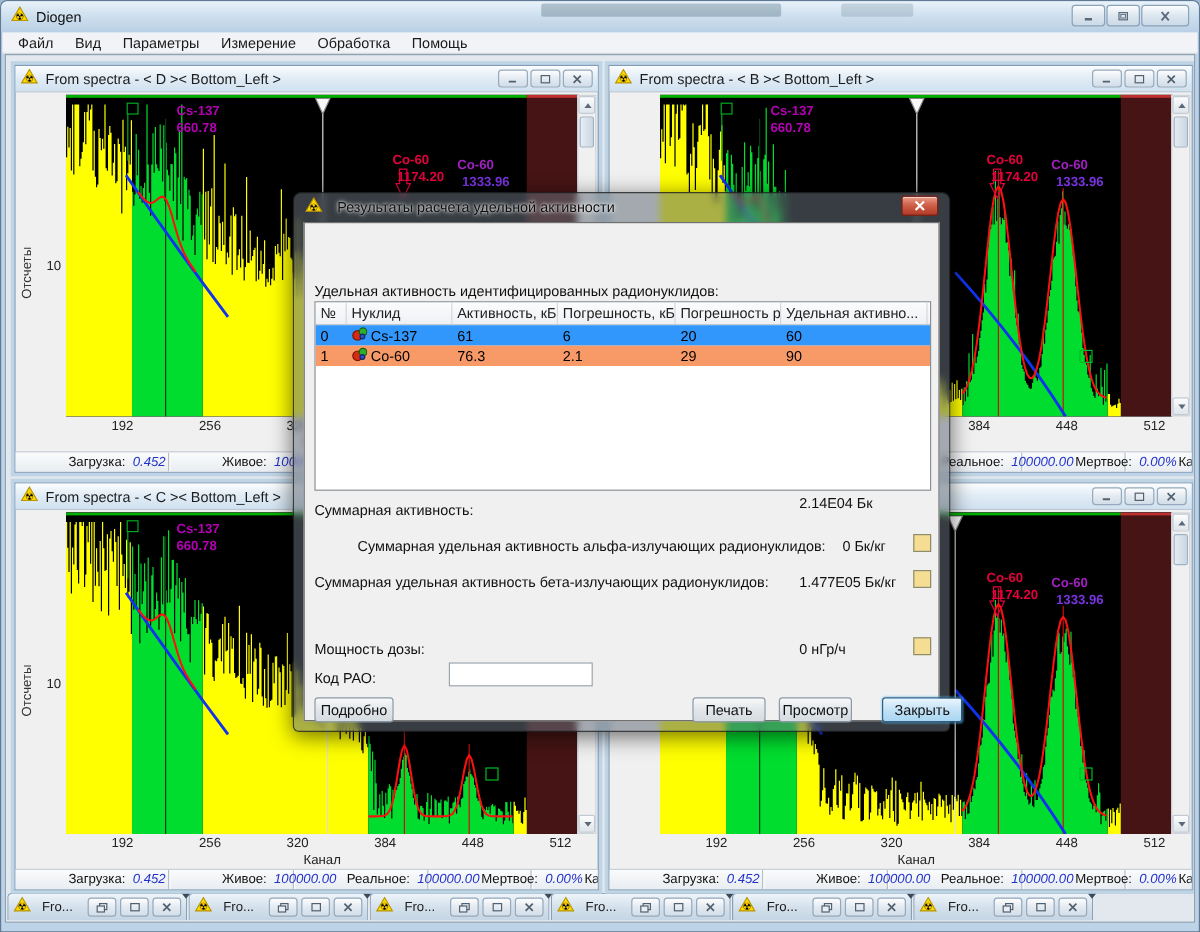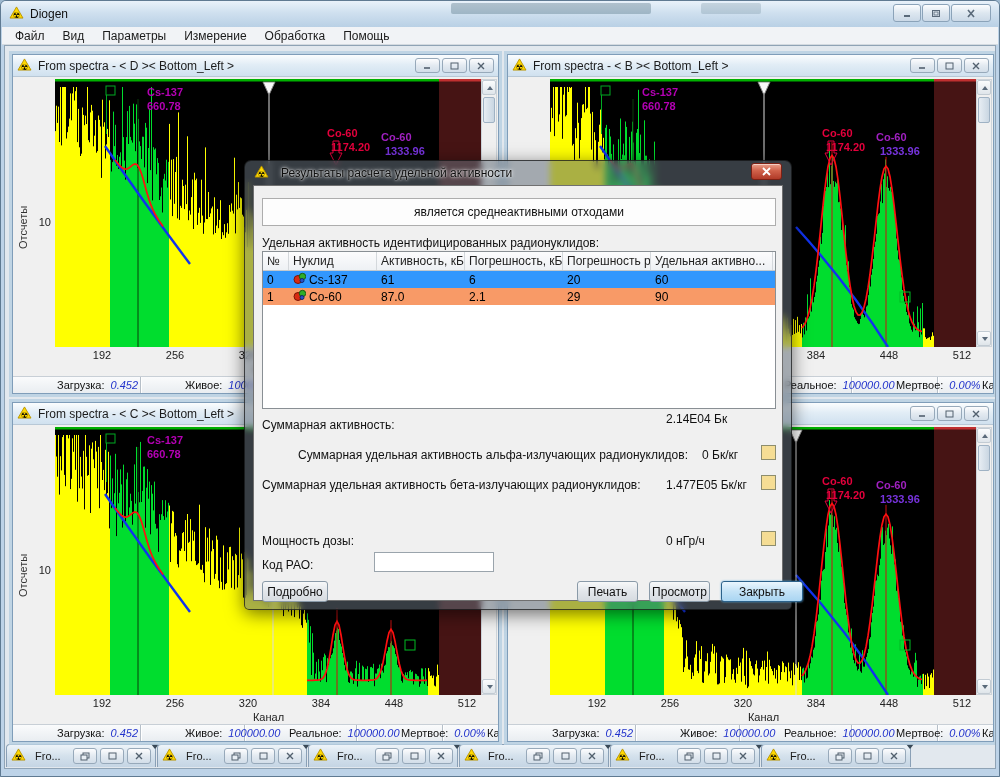--- a/index.html
+++ b/index.html
@@ -138,21 +138,20 @@
                 <text x="8" y="12.5" font-size="9" text-anchor="middle" fill="#000">☢</text>
               </svg></span>
           <span class="t-text">Результаты расчета удельной активности</span>
           <div class="dlg-close">
             <svg width="11" height="9">
                 <path d="M2 1 L9 8 M9 1 L2 8" stroke="#fff" stroke-width="1.8" fill="none"></path>
               </svg>
           </div>
         </div>
         <div class="dlg-body">
-          <div class="msgbox">является среднеактивными отходами</div>
           <div class="caption">Удельная активность идентифицированных радионуклидов:</div>
           <div class="rtable" id="nuclide-table">
               <div class="thead">
                 <div class="th" style="width: 26px;">№</div>
                 <div class="th" style="width: 88px;">Нуклид</div>
                 <div class="th" style="width: 88px;">Активность, кБк</div>
                 <div class="th" style="width: 98px;">Погрешность, кБк</div>
                 <div class="th" style="width: 88px;">Погрешность р...</div>
                 <div class="th" style="width: 122px;">Удельная активно...</div>
               </div>
@@ -174,21 +173,21 @@
               <div class="trow sel-orange">
                 <div class="td" style="width: 26px;">1</div>
                 <div class="td" style="width: 88px;">
                   <span><svg width="13" height="12">
                       <circle cx="5" cy="7.5" r="4" fill="#d92b12" stroke="#7a1505"></circle>
                       <circle cx="9.5" cy="4.5" r="3.2" fill="#2fae28" stroke="#145c10"></circle>
                       <circle cx="9" cy="8.5" r="2" fill="#2853c8" stroke="#12246e"></circle>
                     </svg></span>
                   <span>Co-60</span>
                 </div>
-                <div class="td" style="width: 88px;">87.0</div>
+                <div class="td" style="width: 88px;">76.3</div>
                 <div class="td" style="width: 98px;">2.1</div>
                 <div class="td" style="width: 88px;">29</div>
                 <div class="td" style="width: 122px;">90</div>
               </div>
             </div>
           <div id="summary-rows">
               <div class="sumrow" style="top: 232px;">
                 <div class="sumlabel">Суммарная активность:</div>
                 <div class="sumval">2.14E04 Бк</div>
               </div>
@@ -206,21 +205,21 @@
                 <div class="sumlabel">Мощность дозы:</div>
                 <div class="sumval inline">0 нГр/ч</div>
                 <div class="indicator"></div>
               </div>
             </div>
           <div class="raolabel">Код РАО:</div>
           <input class="raoinput" style="">
           <div class="btn" style="left:8px;width:66px;">Подробно</div>
           <div class="btn" style="left:323px;width:61px;">Печать</div>
           <div class="btn" style="left:395px;width:61px;">Просмотр</div>
-          <div class="btn btn-default" style="left:467px;width:82px;">Закрыть</div>
+          <div class="btn btn-default" style="left:481px;width:67px;">Закрыть</div>
         </div>
       </div>
 
       <div class="taskstrip" id="taskstrip">
           <div class="ttab">
             <span><svg width="15" height="13" viewBox="0 0 16 14">
                 <path d="M8 1 L15 13 H1 Z" fill="#ffd800" stroke="#b89400" stroke-width="1"></path>
                 <text x="8" y="12.5" font-size="9" text-anchor="middle" fill="#000">☢</text>
               </svg></span>
             <span class="t-text">Fro...</span>

